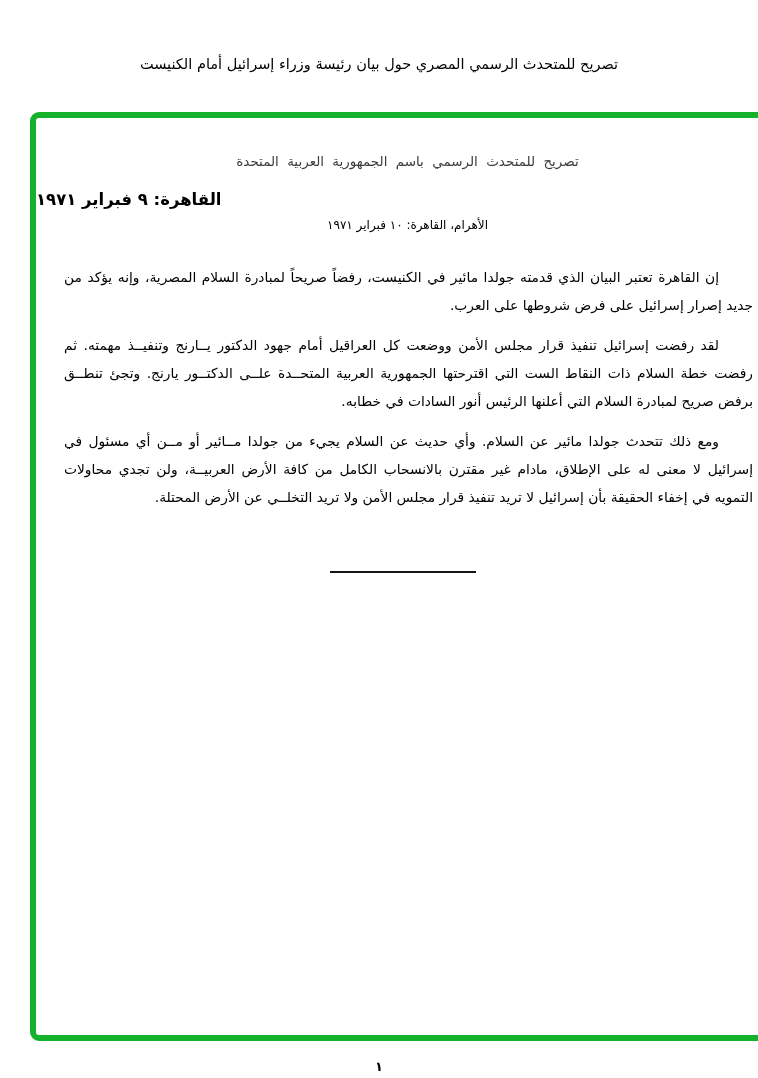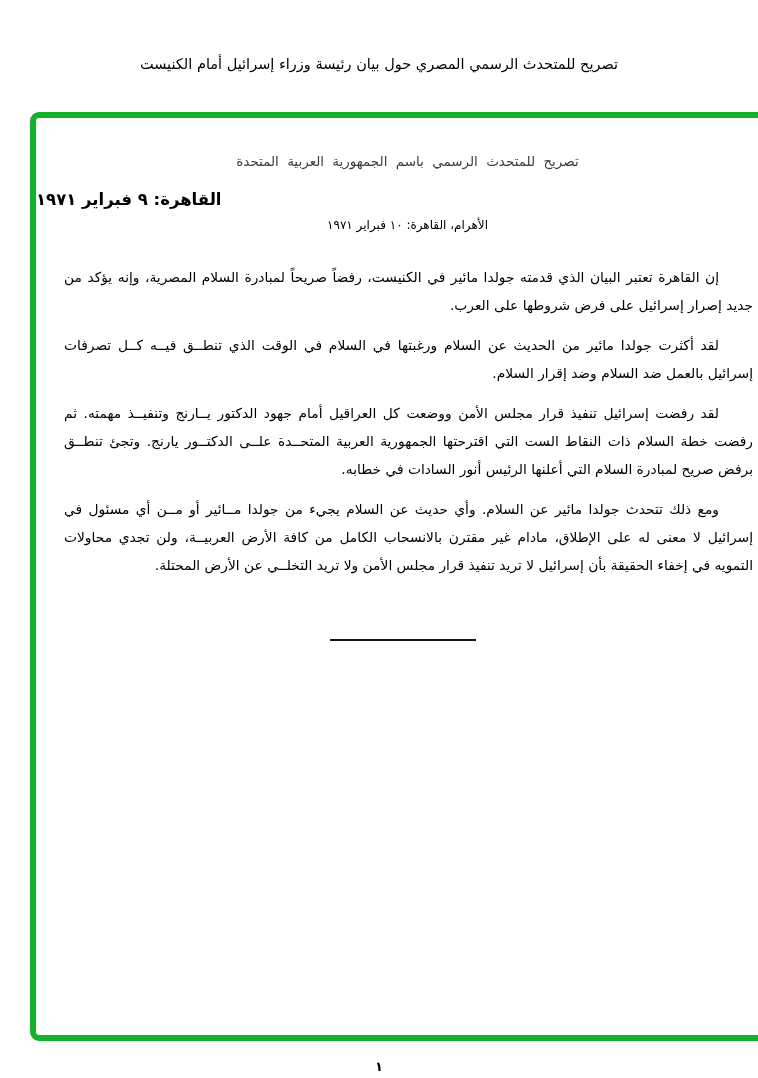--- a/index.html
+++ b/index.html
@@ -98,21 +98,20 @@
     <div class="letterhead">
       <div>تصريح للمتحدث الرسمي باسم الجمهورية العربية المتحدة</div>
     </div>
 
     <div class="dateline">القاهرة: ٩ فبراير ١٩٧١</div>
 
     <div class="source-line">الأهرام، القاهرة: ١٠ فبراير ١٩٧١</div>
 
     <div class="body-text">
       <p>إن القاهرة تعتبر البيان الذي قدمته جولدا مائير في الكنيست، رفضاً صريحاً لمبادرة السلام المصرية، وإنه يؤكد من جديد إصرار إسرائيل على فرض شروطها على العرب.</p>
-      <p>لقد أكثرت جولدا مائير من الحديث عن السلام ورغبتها في السلام في الوقت الذي تنطــق فيــه كــل تصرفات إسرائيل بالعمل ضد السلام وضد إقرار السلام.</p>
       <p>لقد رفضت إسرائيل تنفيذ قرار مجلس الأمن ووضعت كل العراقيل أمام جهود الدكتور يــارنج وتنفيــذ مهمته. ثم رفضت خطة السلام ذات النقاط الست التي اقترحتها الجمهورية العربية المتحــدة علــى الدكتــور يارنج. وتجئ تنطــق برفض صريح لمبادرة السلام التي أعلنها الرئيس أنور السادات في خطابه.</p>
       <p>ومع ذلك تتحدث جولدا مائير عن السلام. وأي حديث عن السلام يجيء من جولدا مــائير أو مــن أي مسئول في إسرائيل لا معنى له على الإطلاق، مادام غير مقترن بالانسحاب الكامل من كافة الأرض العربيــة، ولن تجدي محاولات التمويه في إخفاء الحقيقة بأن إسرائيل لا تريد تنفيذ قرار مجلس الأمن ولا تريد التخلــي عن الأرض المحتلة.</p>
     </div>
 
     <hr class="separator">
 
   </div>
 
   <div class="page-number">١</div>
 

